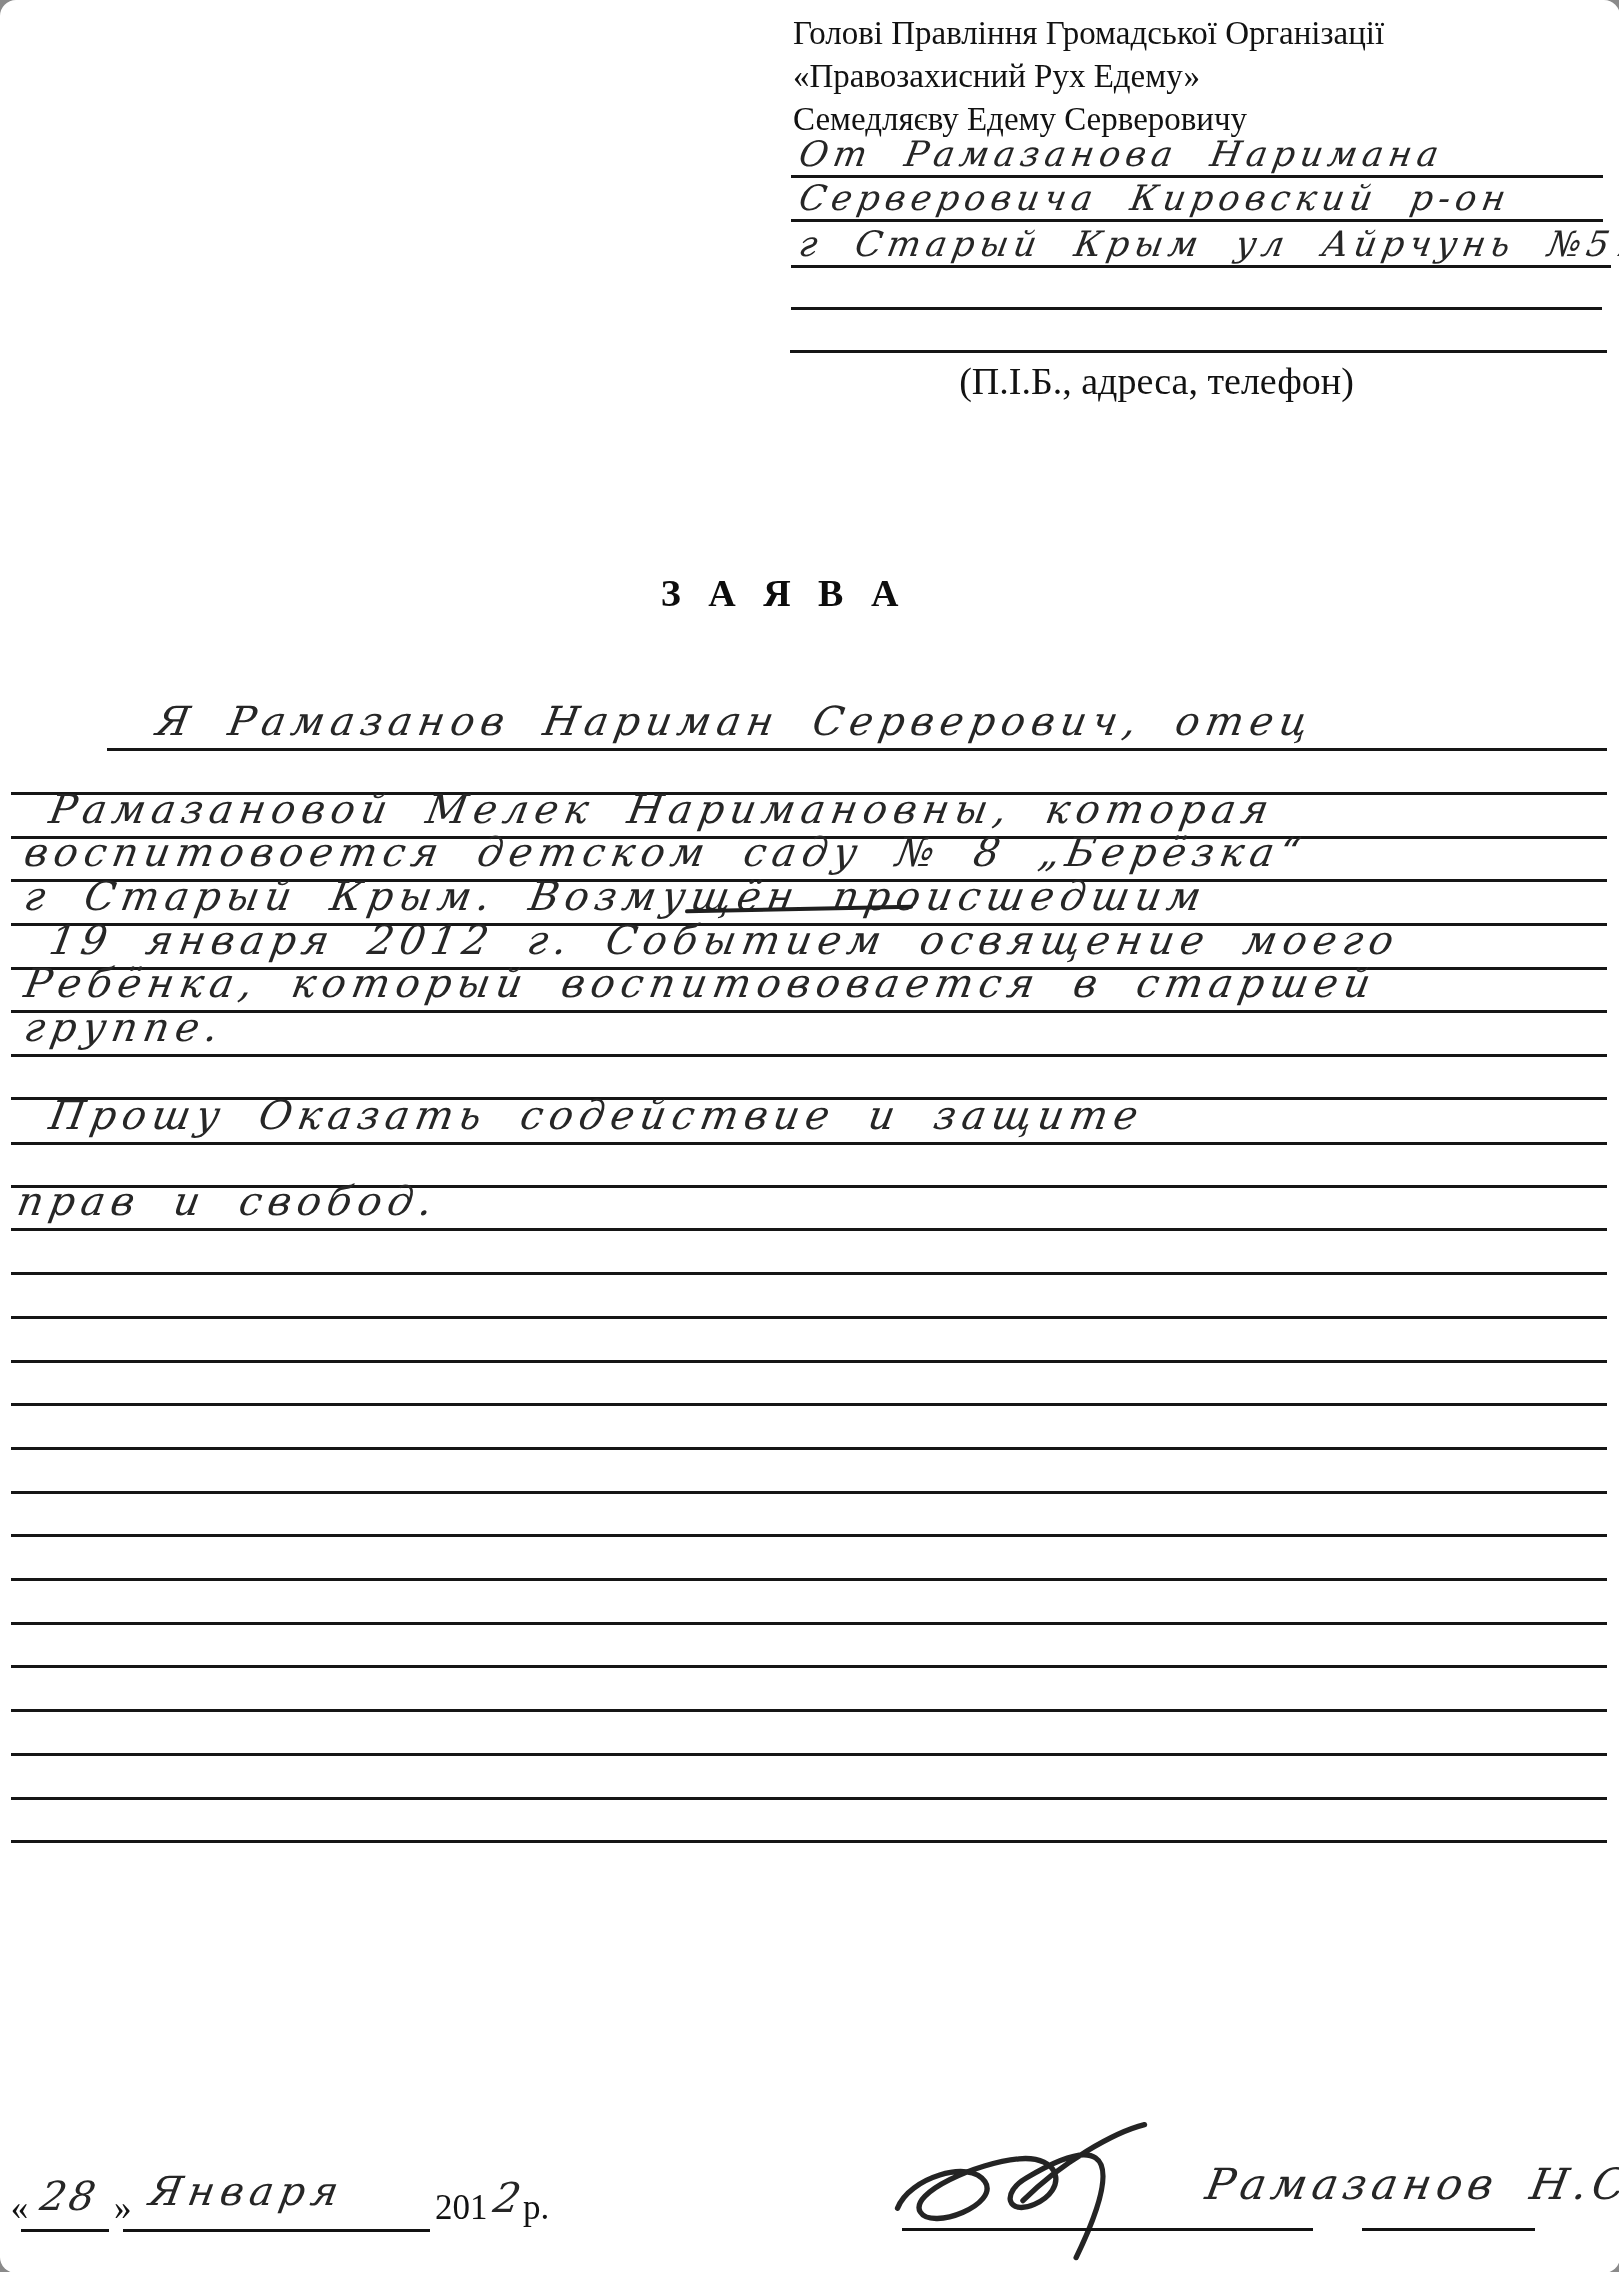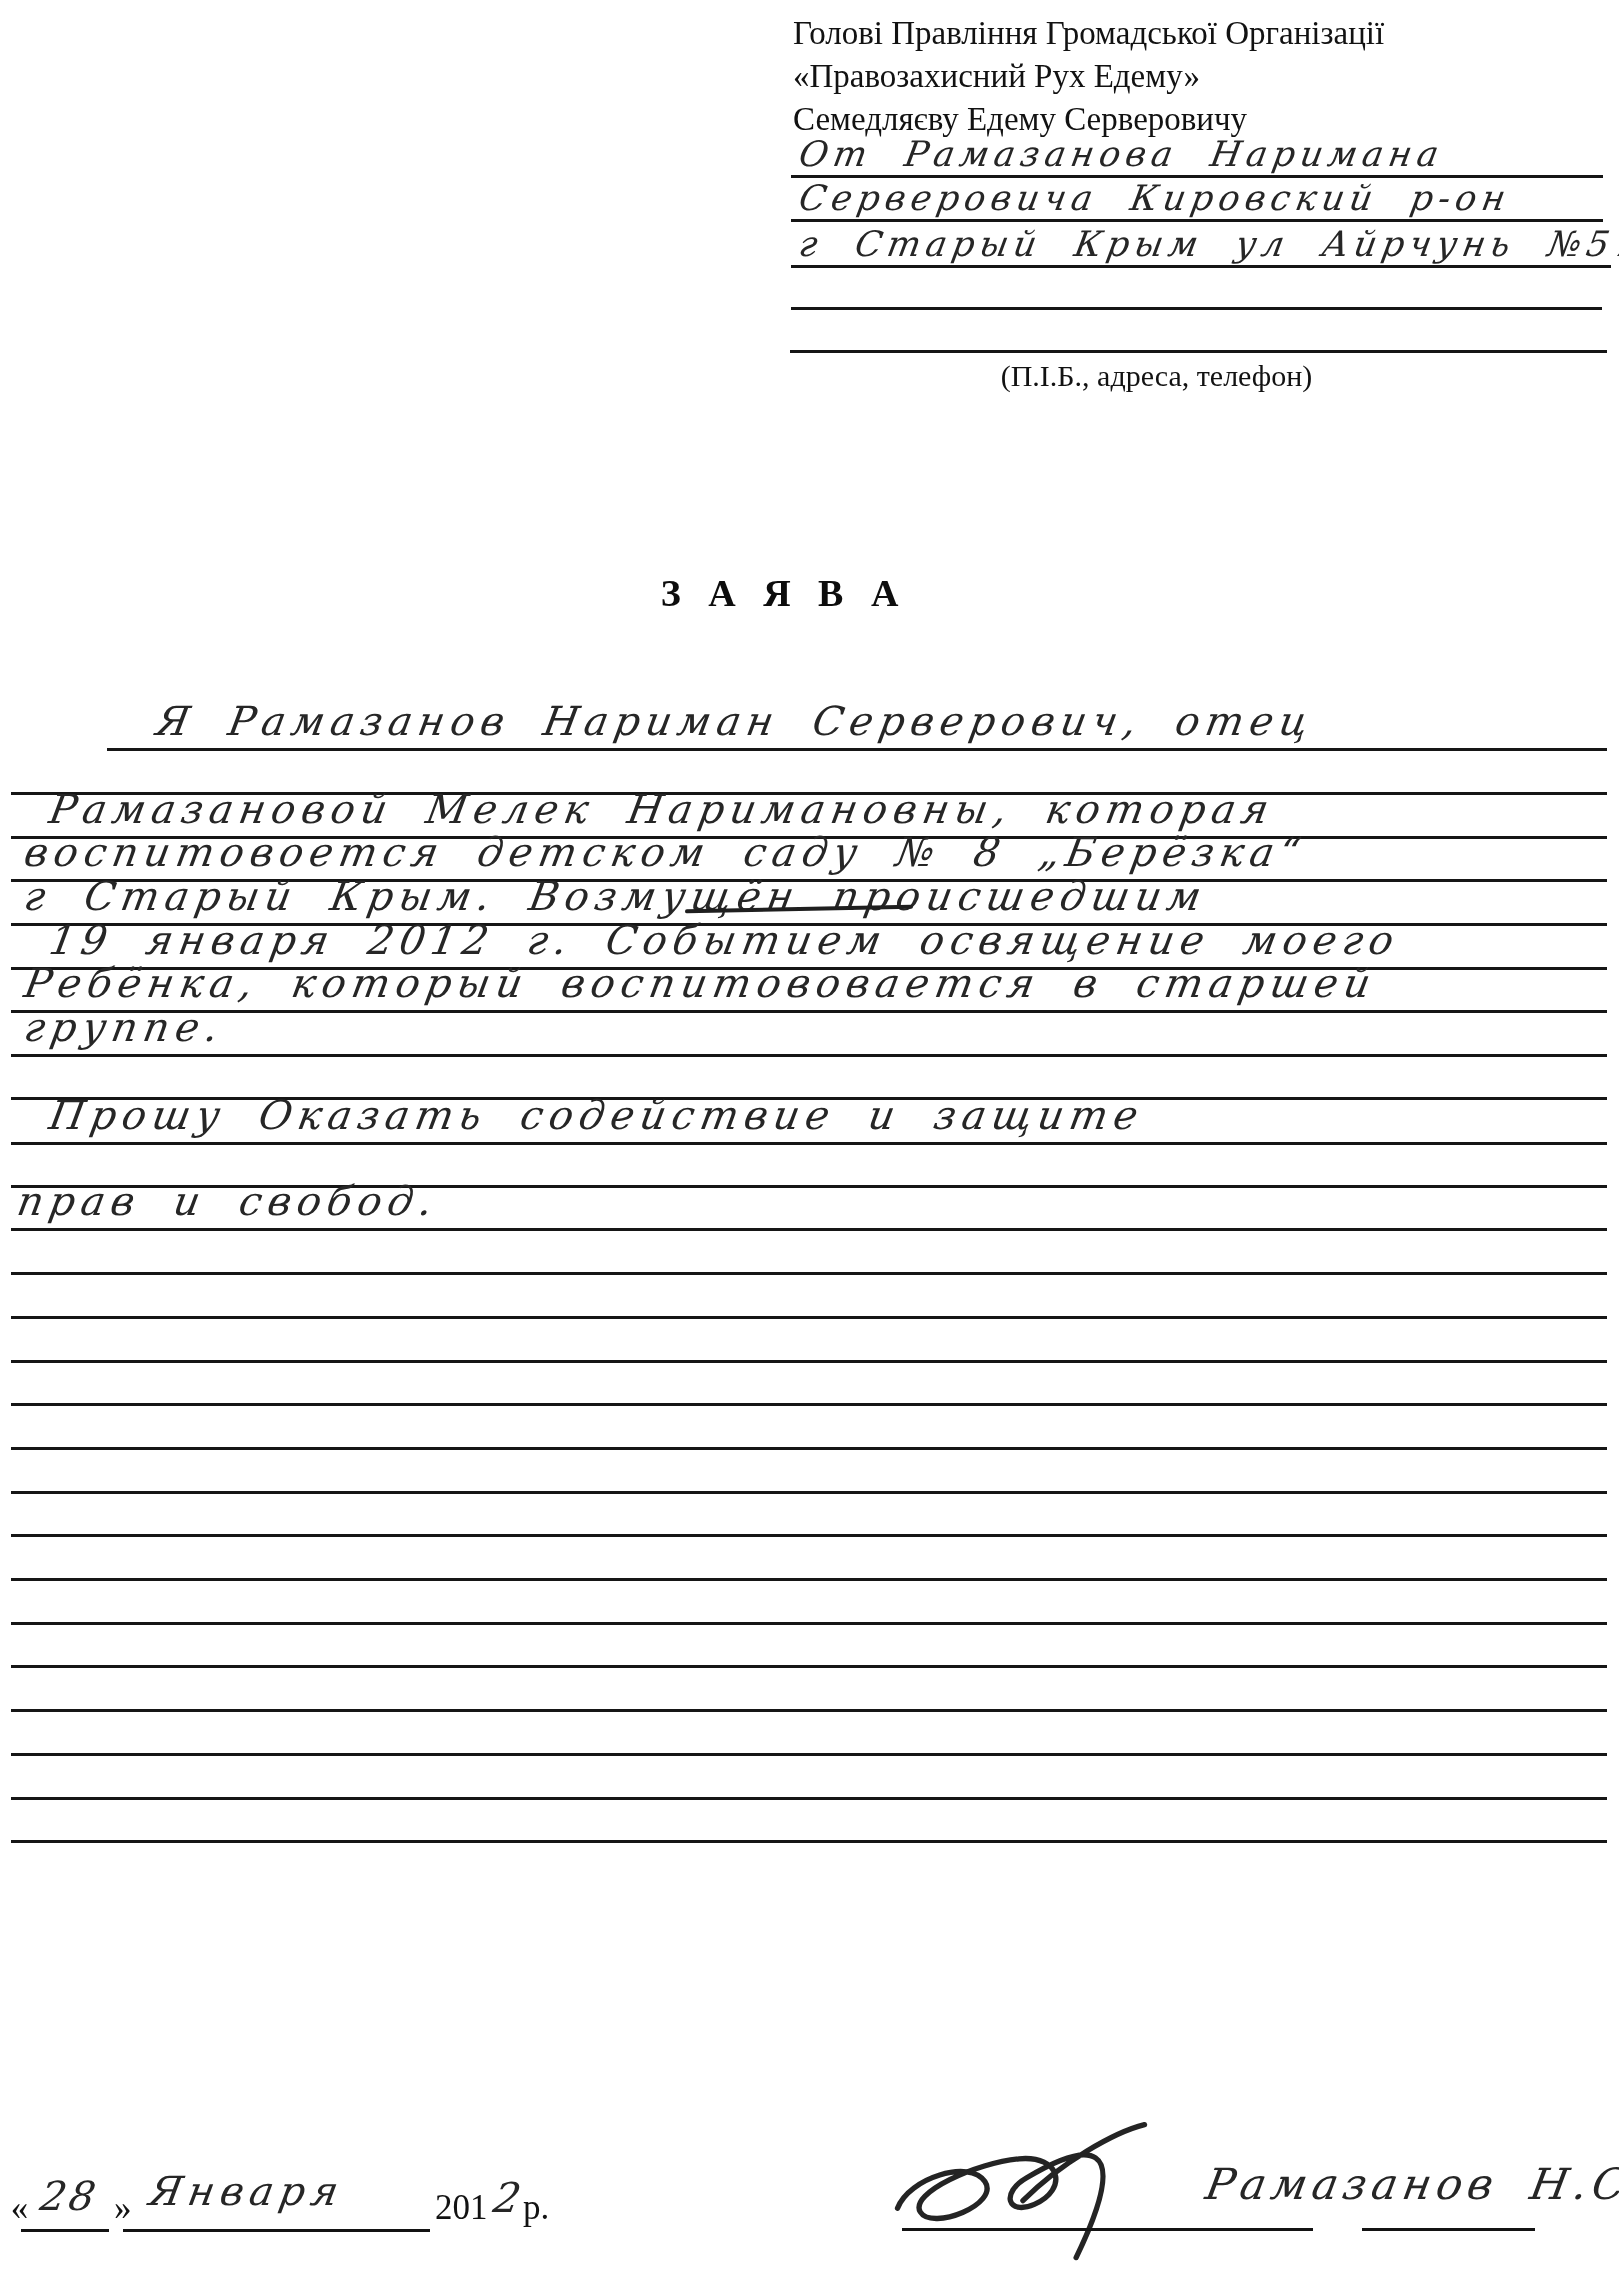--- a/index.html
+++ b/index.html
@@ -5,33 +5,34 @@
   html, body { margin: 0; padding: 0; background: #8a8a8a; }
   #page {
     position: relative;
     width: 1620px;
     height: 2273px;
     margin: 0 auto;
     background: #ffffff;
     overflow: hidden;
     font-family: "Liberation Serif", serif;
     color: #1b1b1b;
+    border-radius: 16px;
   }
 
   
   .printed { font-family: "Liberation Serif", serif; color: #141414; }
   #printed-header {
     position: absolute; left: 793px; top: 12px; width: 822px;
   }
   .printed-header-line {
     font-size: 33px; line-height: 43px; white-space: nowrap; color: #121212;
   }
   #caption {
     position: absolute; left: 890px; top: 359px; width: 533px;
-    text-align: center; font-size: 30px; color: #121212;
+    text-align: center; font-size: 38px; color: #121212;
   }
   #title {
     position: absolute; left: 624px; top: 571px; width: 320px;
     text-align: center; font-size: 38px; font-weight: bold;
     letter-spacing: 9px; color: #0d0d0d; white-space: nowrap;
   }
 
   
   .hw {
     font-family: "DejaVu Serif", serif;

